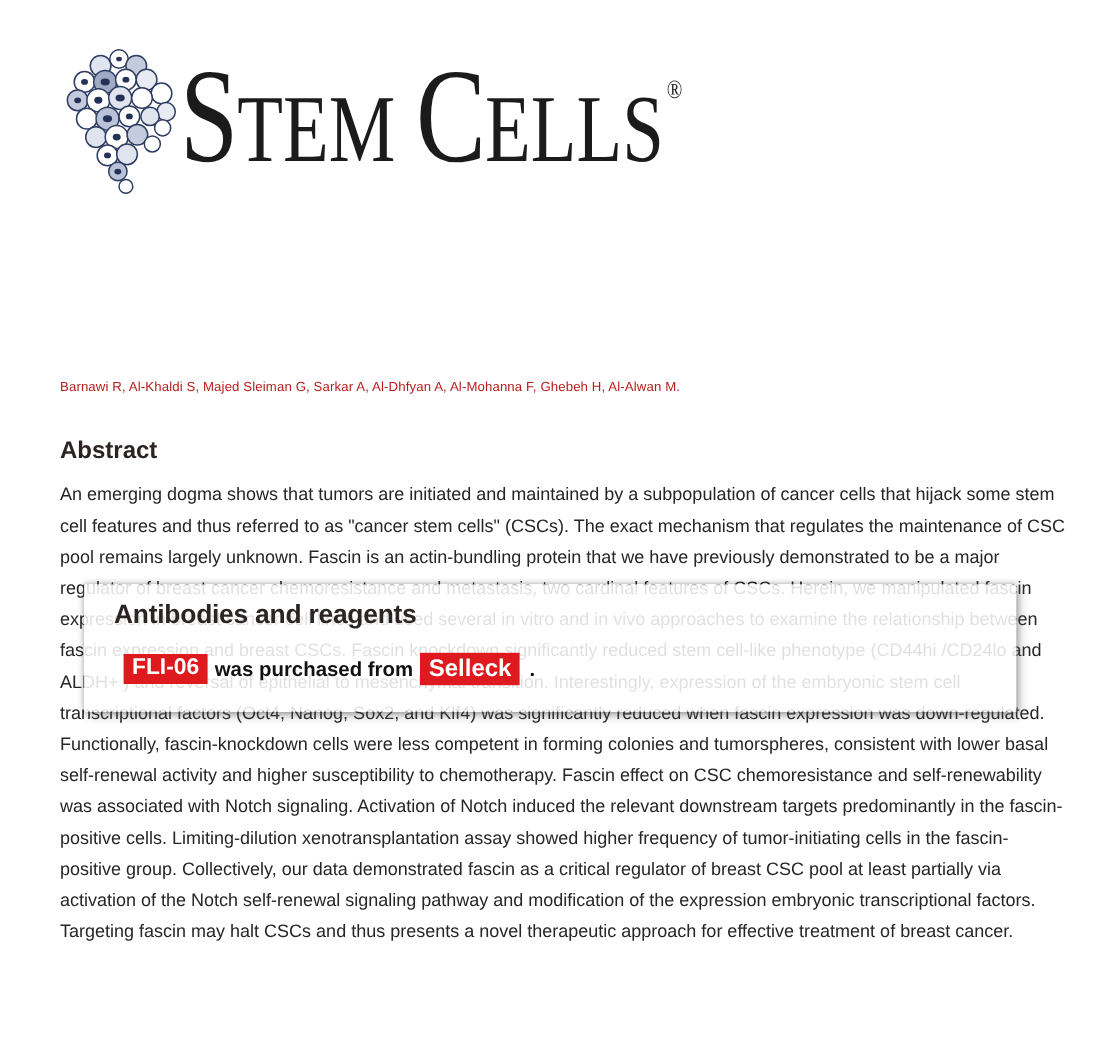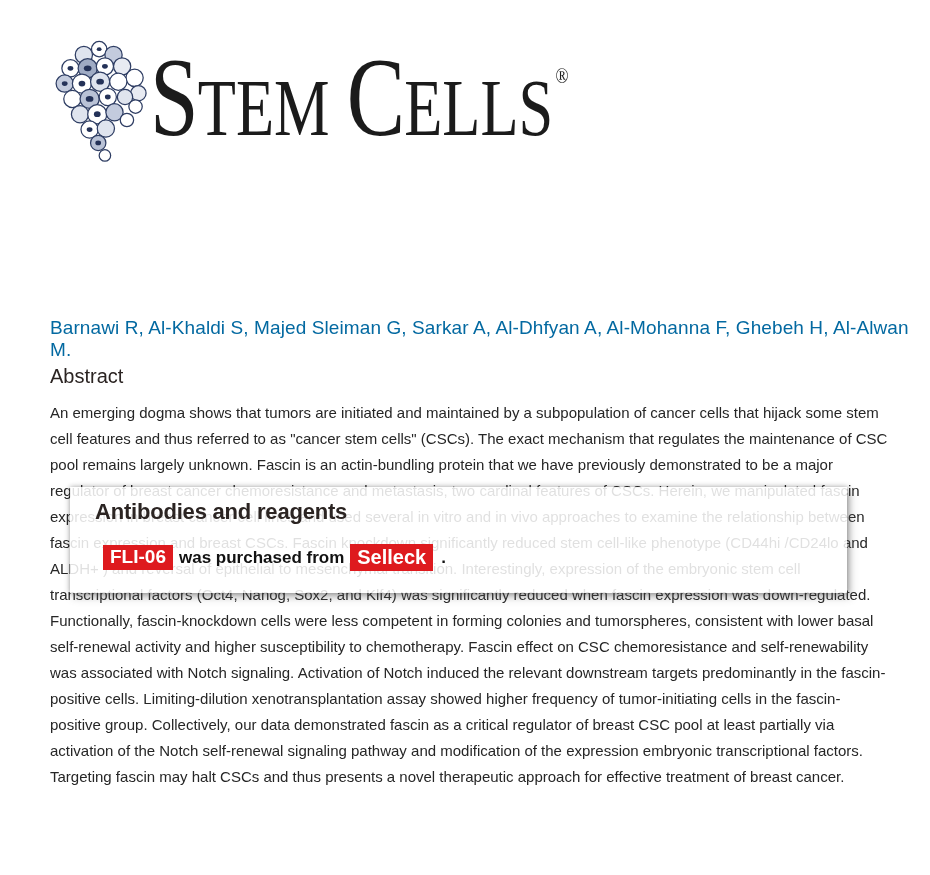--- a/index.html
+++ b/index.html
@@ -23,25 +23,25 @@
   .lg-reg{font-size:22px;position:relative;top:-52px;margin-left:3px;}
 
   
   .article-title{
     position:absolute;left:50px;top:170px;width:835px;
     font-size:30px;font-weight:bold;line-height:38px;
     color:#231f20;letter-spacing:-0.3px;margin:0;
   }
   .authors-line{
     position:absolute;left:50px;top:317px;width:860px;
-    font-size:19px;color:#0369a1;margin:0;letter-spacing:0.1px;
+    font-size:11px;color:#b91c1c;margin:0;letter-spacing:0.1px;
   }
   .abstract-heading{
     position:absolute;left:50px;top:365px;
-    font-size:20px;font-weight:normal;color:#2b2422;margin:0;
+    font-size:20px;font-weight:bold;color:#2b2422;margin:0;
   }
   .abstract-text{
     position:absolute;left:50px;top:400px;width:840px;
     font-size:15px;line-height:26px;color:#262626;margin:0;
     text-align:left;
   }
 
   
   .reagents-popup{
     position:absolute;left:70px;top:487px;width:777px;height:106px;

